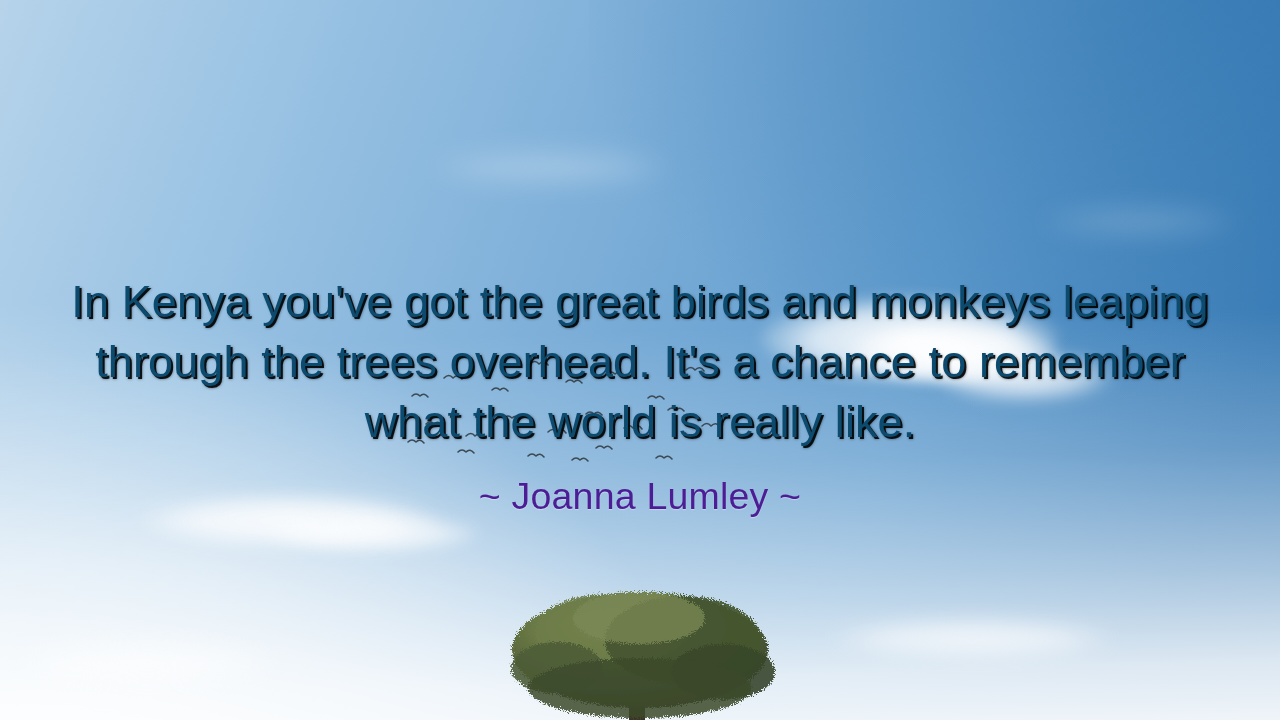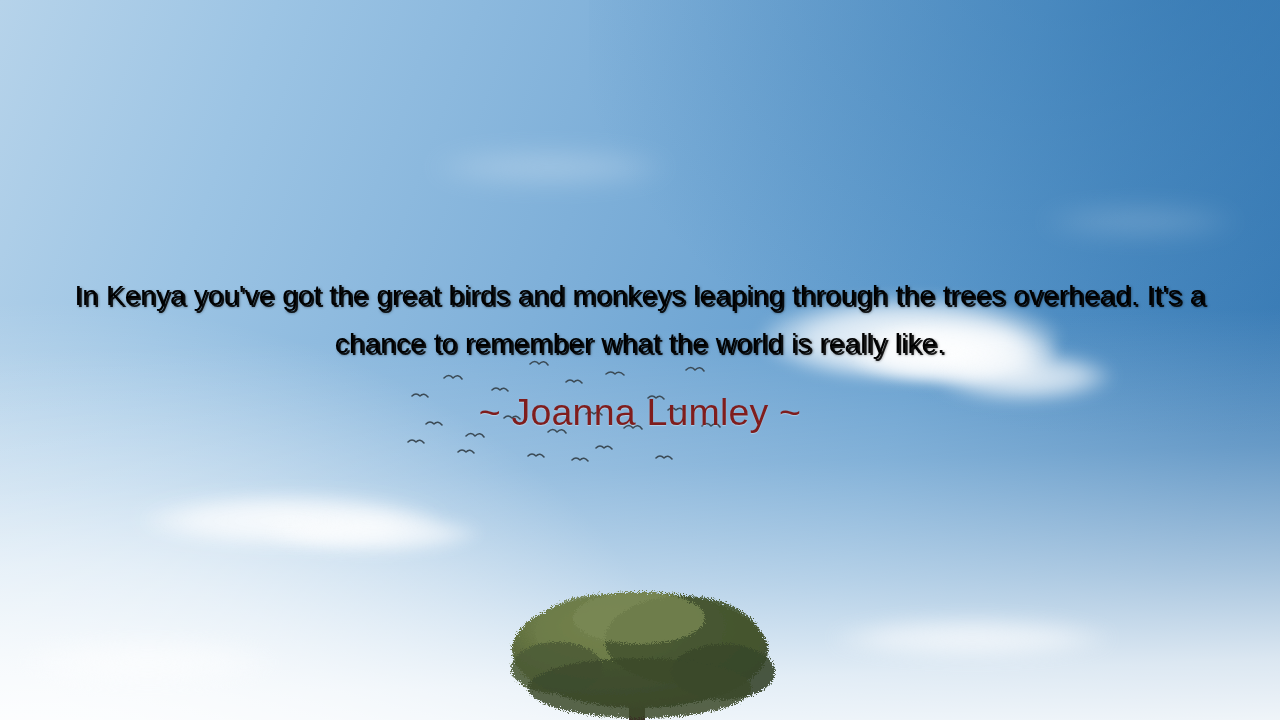--- a/index.html
+++ b/index.html
@@ -112,36 +112,36 @@
     position: absolute;
     left: 0;
     right: 0;
     top: 272px;
     text-align: center;
     padding: 0 40px;
     box-sizing: border-box;
   }
   #quote-text {
     margin: 0;
-    color: #000000;
+    color: #0c4a6e;
     font-family: "Liberation Sans", sans-serif;
-    font-size: 28px;
-    line-height: 48px;
+    font-size: 45px;
+    line-height: 60px;
     font-weight: 400;
     letter-spacing: 0.1px;
     text-shadow:
       2px 2px 0 rgba(0,0,0,0.88),
       2px 2px 3px rgba(0,0,0,0.55);
     max-width: 1152px;
     margin-left: auto;
     margin-right: auto;
   }
   #quote-author {
     margin: 22px 0 0 0;
-    color: #7f1d1d;
+    color: #4c1d95;
     font-family: "Liberation Sans", sans-serif;
     font-size: 37.5px;
     line-height: 44px;
     font-weight: 400;
     letter-spacing: 0.2px;
     text-shadow: 0 1px 1px rgba(255,255,255,0.35);
   }
 </style>
 </head>
 <body>

